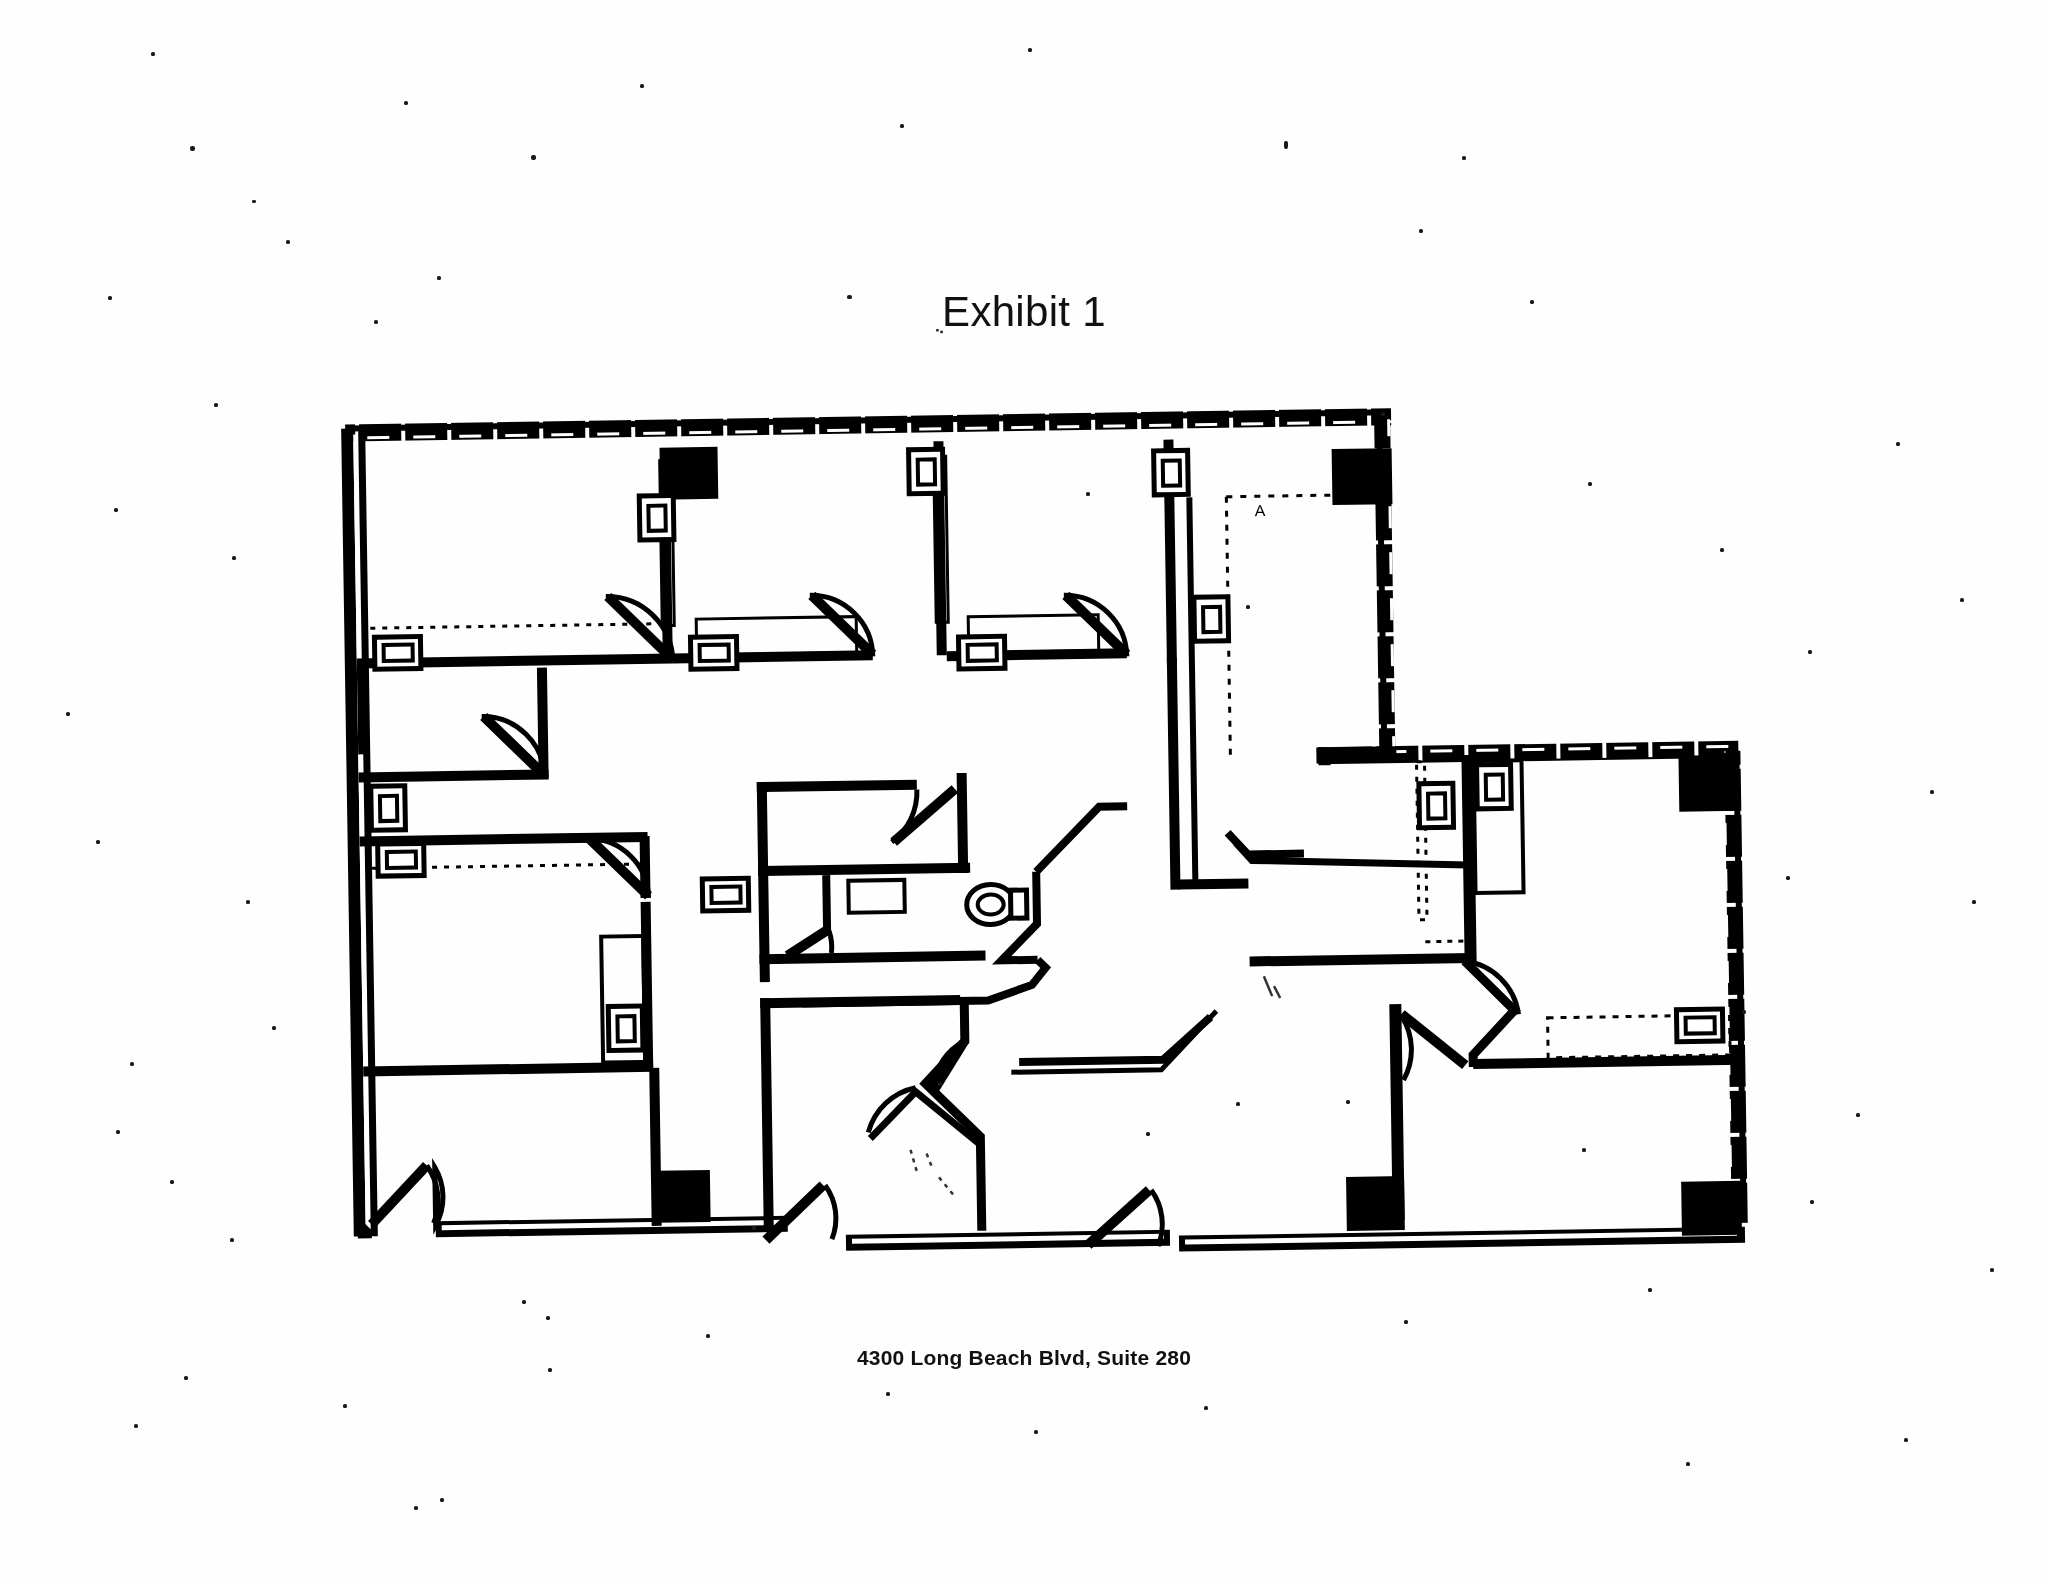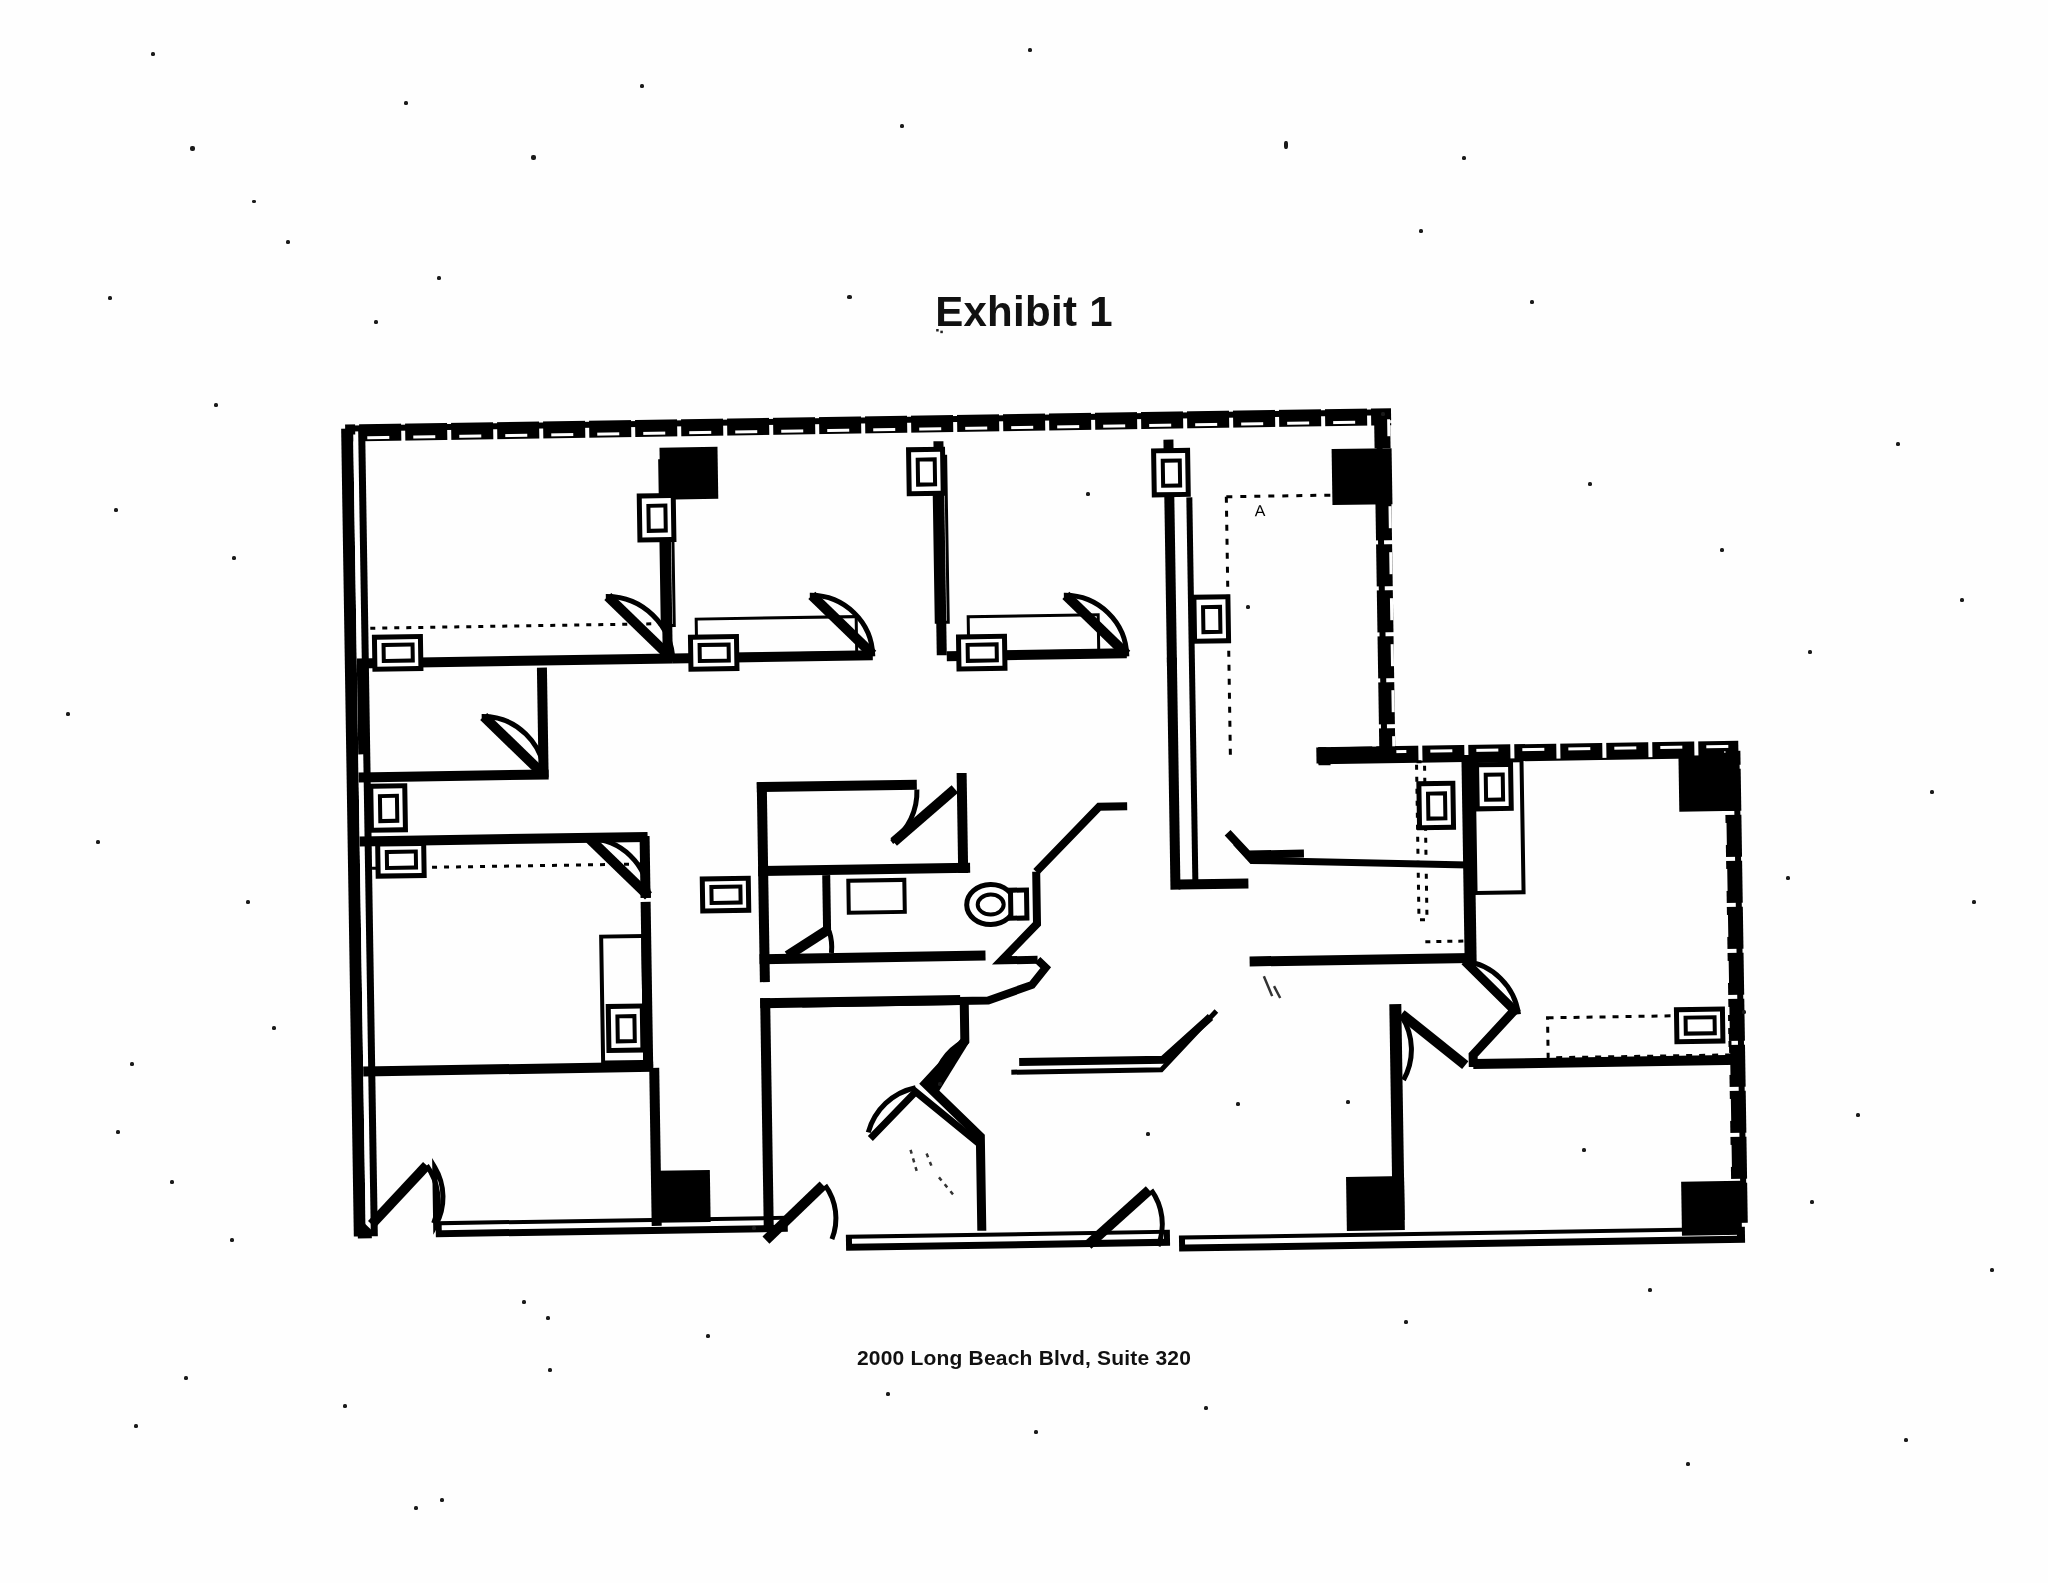--- a/index.html
+++ b/index.html
@@ -7,21 +7,21 @@
   body{
     width:2048px;height:1583px;position:relative;overflow:hidden;
     font-family:"Liberation Sans","DejaVu Sans",sans-serif;
     color:#000;
   }
   #sheet{position:absolute;inset:0;background:#fefefe;}
 
   
   #title{
     position:absolute;left:0;right:0;top:288px;text-align:center;
-    font-size:42px;font-weight:700;letter-spacing:0.3px;
+    font-size:42px;font-weight:400;letter-spacing:0.3px;
     color:#111;
   }
   #title .lead-specks{
     position:absolute;left:935px;top:36px;width:14px;height:10px;
   }
   #caption{
     position:absolute;left:0;right:0;top:1346px;text-align:center;
     font-size:21px;font-weight:700;letter-spacing:0.2px;color:#111;
   }
 
@@ -229,21 +229,21 @@
 
       <path d="M 352 1206 L 366 1220 L 366 1228 L 352 1228 Z" fill="#000"></path>
 
       <path d="M 906 1148 L 912 1170 M 922 1152 L 928 1168 M 934 1176 L 950 1196" fill="none" stroke="#333" stroke-width="2.5" stroke-dasharray="4 5"></path>
       <path d="M 1262 980 L 1270 1000 M 1272 990 L 1278 1002" fill="none" stroke="#333" stroke-width="2.5"></path>
     </g>
   </svg>
   </div>
 
   <div id="caption">
-    <span>2000 Long Beach Blvd, Suite 320</span>
+    <span>4300 Long Beach Blvd, Suite 280</span>
   </div>
 
   <div>
     <span class="speck" style="left:151px;top:52px;width:4px;height:4px;"></span>
     <span class="speck" style="left:190px;top:146px;width:5px;height:5px;"></span>
     <span class="speck" style="left:404px;top:101px;width:4px;height:4px;"></span>
     <span class="speck" style="left:252px;top:200px;width:4px;height:3px;"></span>
     <span class="speck" style="left:286px;top:240px;width:4px;height:4px;"></span>
     <span class="speck" style="left:531px;top:155px;width:5px;height:5px;"></span>
     <span class="speck" style="left:374px;top:320px;width:4px;height:4px;"></span>

